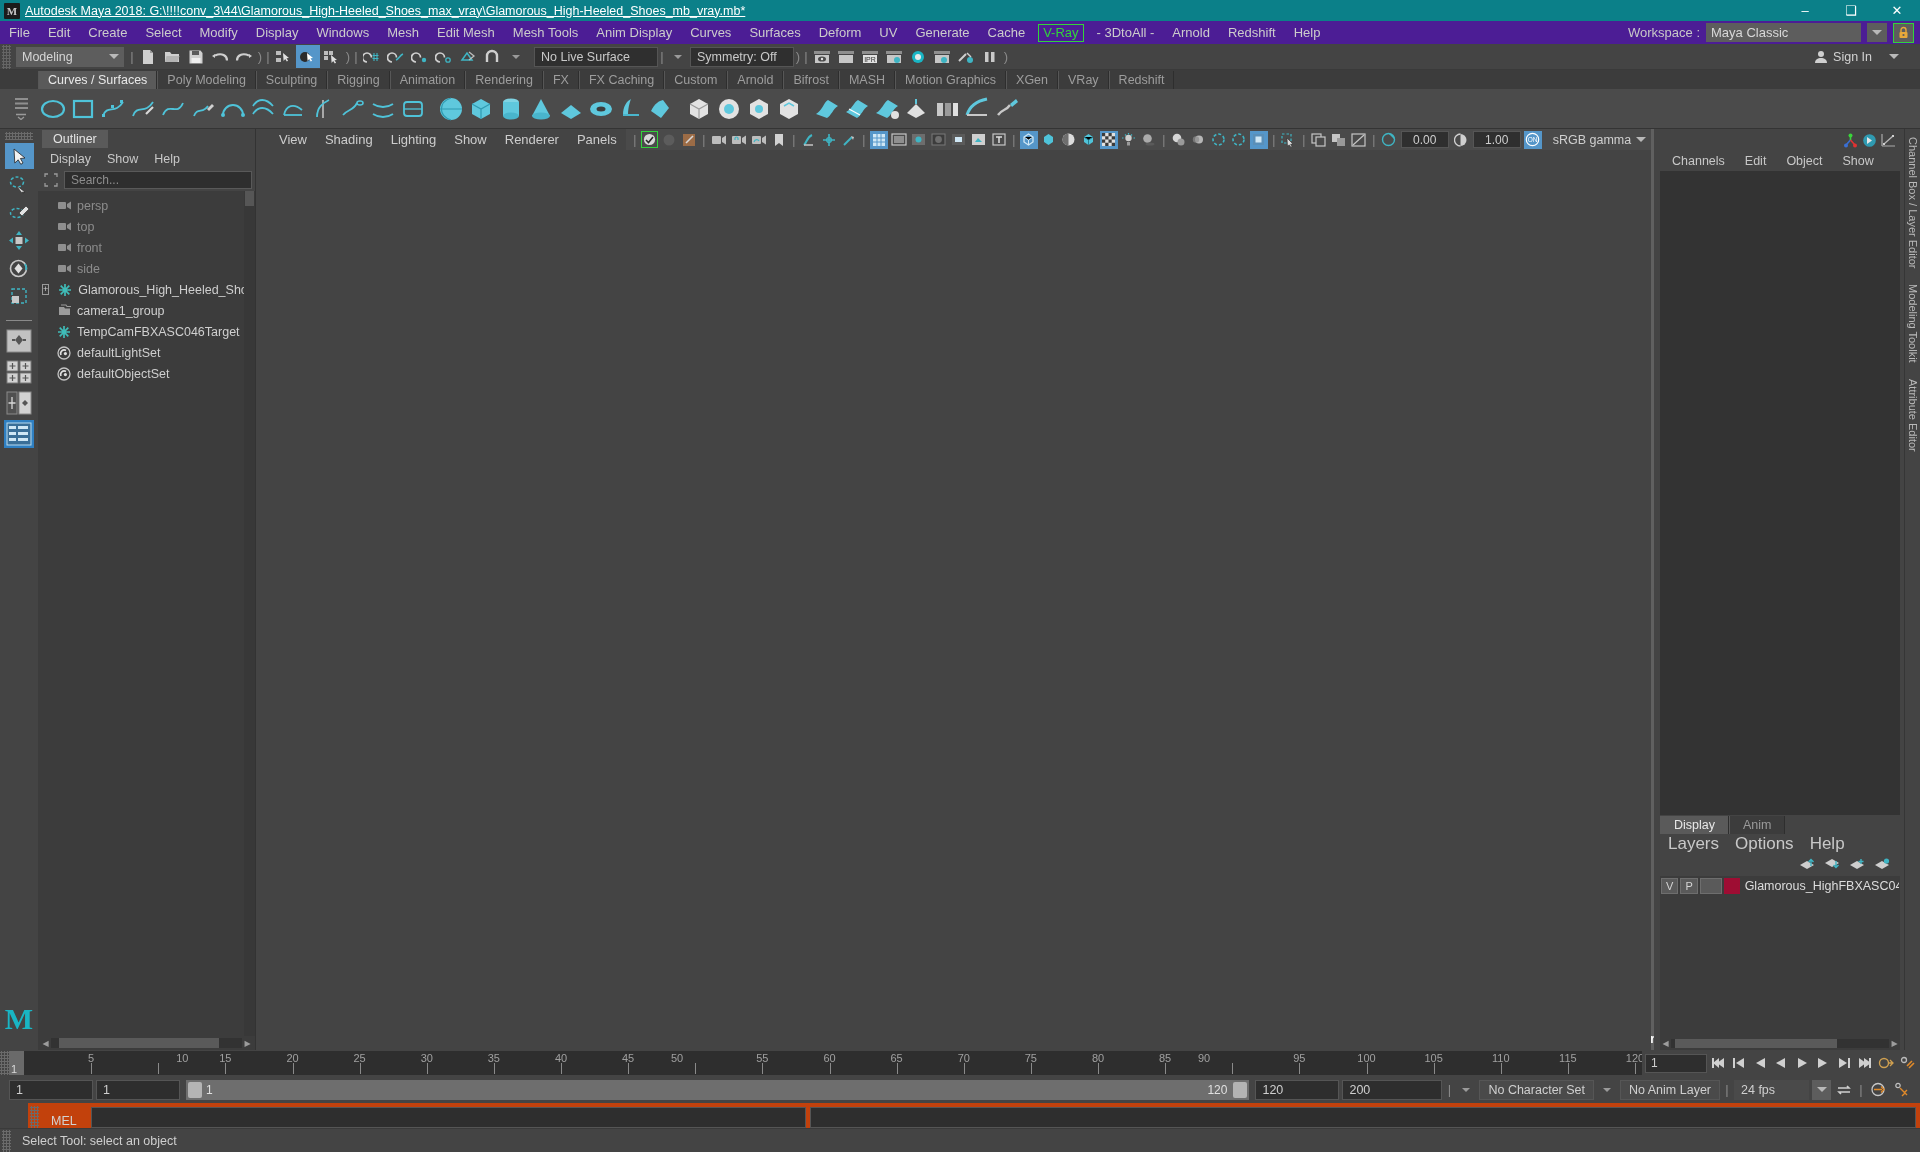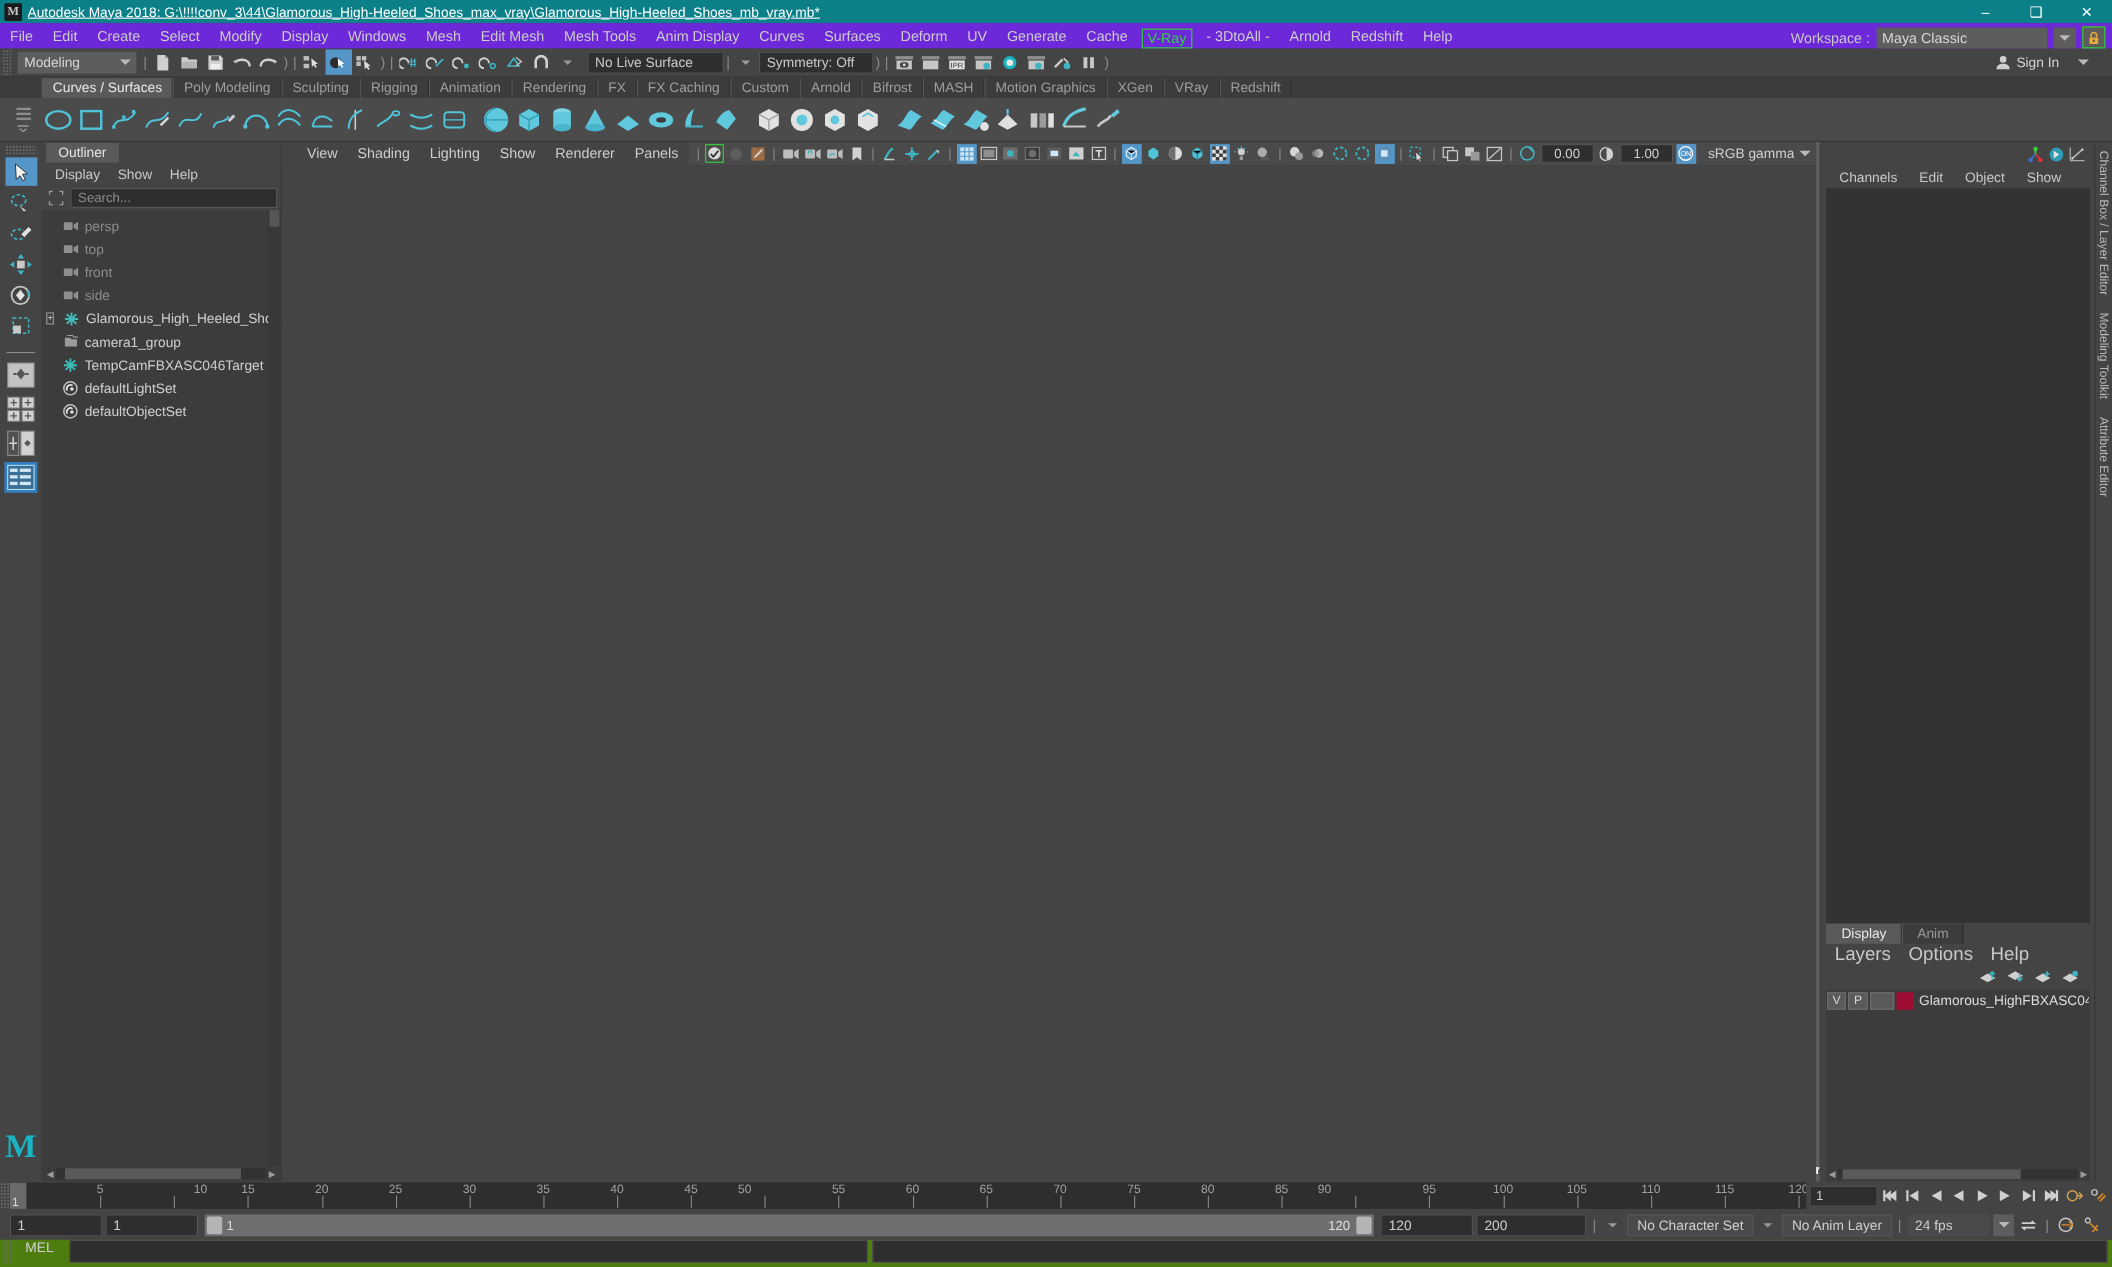--- a/index.html
+++ b/index.html
@@ -27,21 +27,21 @@
   .titlebar .title-text{ flex:1; white-space:nowrap; overflow:hidden;text-decoration:underline; }
   .titlebar .wbtns{ display:flex; height:21px; }
   .titlebar .wbtn{
     width:46px;height:21px;display:flex;align-items:center;justify-content:center;
     font-size:13px;color:#fff;
   }
   .titlebar .wbtn.close{ background:#0b8089; }
 
   
   .menubar{
-    height:23px; background:#6d28d9; display:flex; align-items:flex-end;
+    height:23px; background:#4c1d95; display:flex; align-items:center;
     font-size:13px; color:#cccccc; flex:none; position:relative;
   }
   .menubar .mi{ padding:0 9px; height:23px; line-height:23px; white-space:nowrap; }
   .menubar .mi.vray{
     color:#31d43a; border:1px solid #31d43a; height:18px; line-height:16px;
     padding:0 4px; margin:0 4px;
   }
   .menubar .spacer{ flex:1; }
   .workspace-wrap{ display:flex; align-items:center; gap:6px; padding-right:6px; }
   .workspace-label{ font-size:13px; color:#c8c8c8; }
@@ -209,21 +209,21 @@
   .range-txt{ position:absolute;font-size:12px;color:#e0e0e0;top:3px;}
   .cs-select{ height:20px;background:#4a4a4a;color:#cfcfcf;font-size:12.5px;display:flex;align-items:center;
               padding:0 8px;border:1px solid #565656;flex:none;}
   .fps-select{ width:75px;height:20px;background:#4a4a4a;color:#cfcfcf;font-size:12.5px;display:flex;
                align-items:center;padding-left:7px;flex:none;position:relative;}
   .fps-arrow{ width:19px;height:20px;background:#5d5d5d;display:flex;align-items:center;justify-content:center;flex:none;}
   .dd-tri{ width:0;height:0;border-left:5px solid transparent;border-right:5px solid transparent;border-top:5px solid #b9b9b9;}
   .dd-tri-sm{ width:0;height:0;border-left:4px solid transparent;border-right:4px solid transparent;border-top:4px solid #9a9a9a;}
 
   
-  .cmdline{ height:25px;display:flex;align-items:flex-start;background:#4d7c0f;flex:none;padding-left:2px;}
+  .cmdline{ height:25px;display:flex;align-items:flex-end;background:#c2410c;flex:none;padding-left:2px;margin-left:28px;}
   .cmd-grip{ width:9px;height:22px;background:radial-gradient(circle,#6b6b6b 1px,transparent 1.2px) 0 0/3px 3px;flex:none;}
   .mel-label{ width:52px;font-size:12.5px;color:#d2d2d2;padding-left:12px;flex:none;}
   .mel-input{ flex:1;height:21px;background:#2e2e2e;border:1px solid #555;margin-right:4px;}
   .mel-input.second{ flex:1.55; }
 
   
   .statusbar{ height:24px;display:flex;align-items:center;background:#444;flex:none;
               border-top:1px solid #3a3a3a;padding-left:2px;}
   .sb-grip{ width:9px;height:22px;background:radial-gradient(circle,#6b6b6b 1px,transparent 1.2px) 0 0/3px 3px;flex:none;}
   .sb-text{ font-size:12.5px;color:#cfcfcf;padding-left:11px;}
@@ -1531,14 +1531,18 @@
     <div style="width:6px"></div>
   </div>
 
   <div class="cmdline">
     <div class="cmd-grip"></div>
     <div class="mel-label">MEL</div>
     <div class="mel-input" title=""></div>
     <div class="mel-input second"></div>
   </div>
 
+  <div class="statusbar">
+    <div class="sb-grip"></div>
+    <div class="sb-text">Select Tool: select an object</div>
+  </div>
 
 </div>
 
 </body></html>

